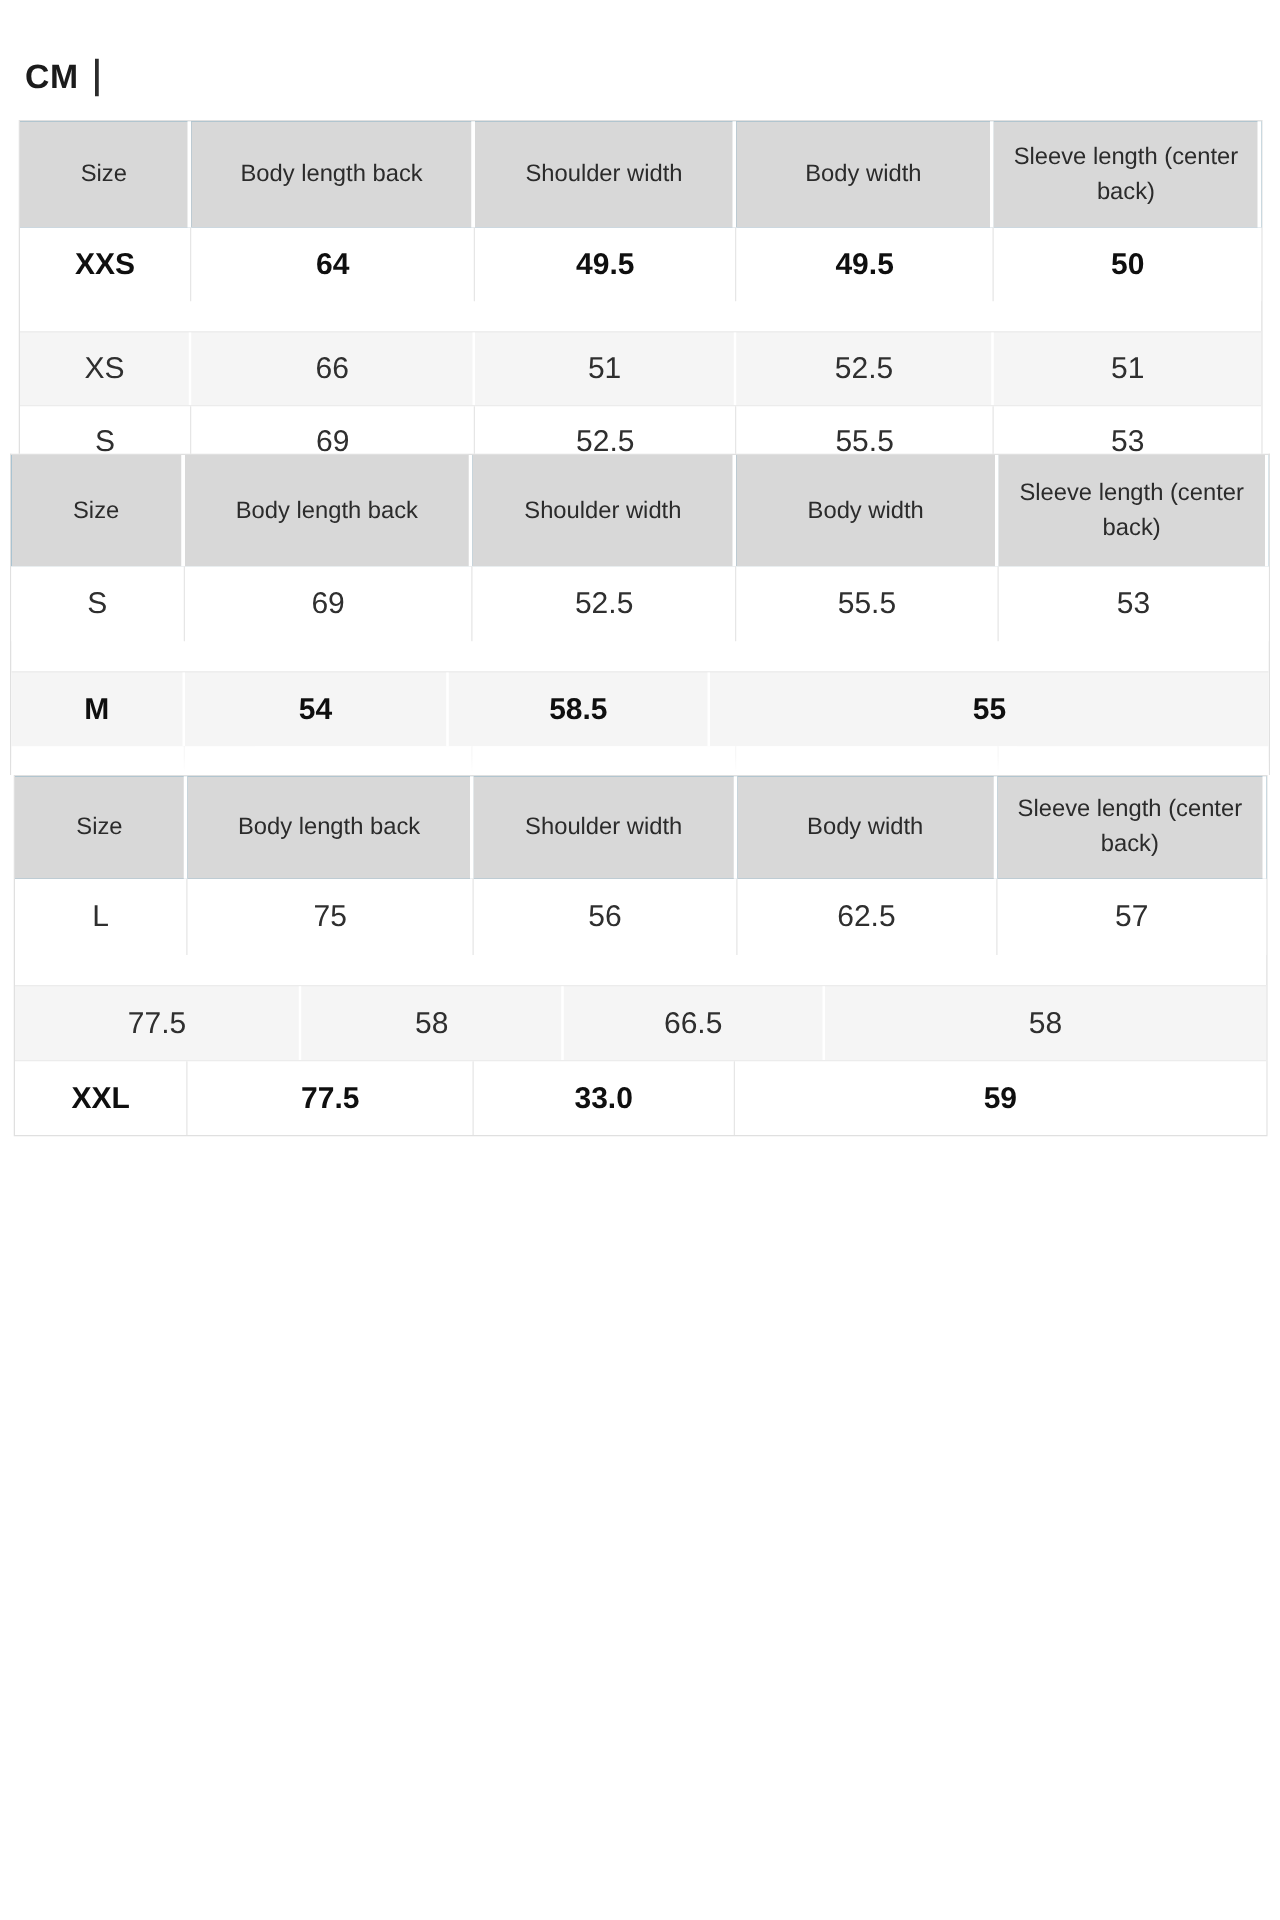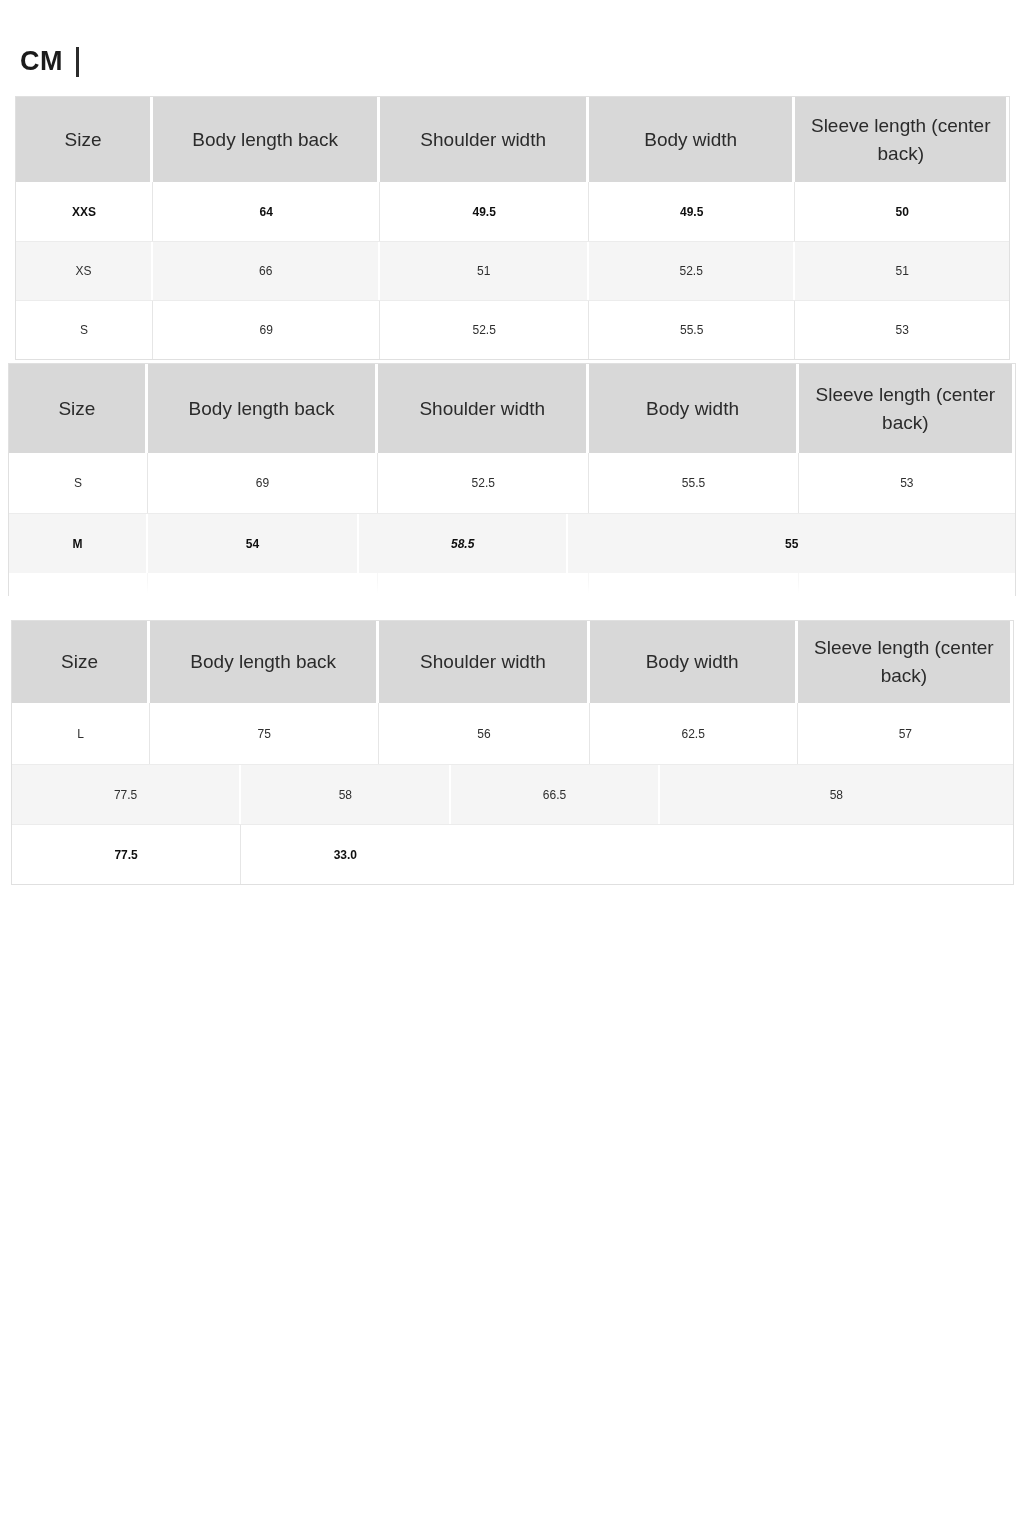--- a/index.html
+++ b/index.html
@@ -35,24 +35,24 @@
     background:#d8d8d8;
     display:flex; align-items:center; justify-content:center;
     text-align:center;
     font-size:19px; line-height:1.45; color:#2b2b2b;
     border-right:3px solid #ffffff;
     padding:0 10px;
   }
 
   .data-row { display:flex; border-top:1px solid #ececec; background:#fff; }
   .header-row + .data-row { border-top:none; }
-  .data-row.stripe { background:#f5f5f5; }
+  .data-row.stripe { background:#f5f5f5;margin-top:24px; }
   .data-cell {
     display:flex; align-items:center; justify-content:center;
-    font-size:12px; color:#2f2f2f;
+    font-size:24px; color:#2f2f2f;
     border-right:1px solid #e6e6e6;
     overflow:hidden;
   }
   .data-row.stripe .data-cell { border-right:2px solid #ffffff; }
   .data-cell:last-child { border-right:none !important; }
   .data-row.bold .data-cell { font-weight:700; color:#0f0f0f; }
 
   .data-row.partial-row { opacity:.3; border-top:none; }
   .data-row.partial-row .data-cell { display:block; text-align:center; line-height:60px; }
 </style>
@@ -105,21 +105,21 @@
     <div class="data-row" style="height: 60px;">
       <div class="data-cell" style="flex: 0 0 13.8%;">S</div>
       <div class="data-cell" style="flex: 0 0 22.9%;">69</div>
       <div class="data-cell" style="flex: 0 0 21%;">52.5</div>
       <div class="data-cell" style="flex: 0 0 20.8%;">55.5</div>
       <div class="data-cell" style="flex: 1 1 auto;">53</div>
     </div>
     <div class="data-row stripe bold" style="height: 60px;">
       <div class="data-cell" style="flex: 0 0 13.8%;">M</div>
       <div class="data-cell" style="flex: 0 0 21%;">54</div>
-      <div class="data-cell" style="flex: 0 0 20.8%; font-style: italic;">58.5</div>
+      <div class="data-cell" style="flex: 0 0 20.8%;">58.5</div>
       <div class="data-cell" style="flex: 1 1 auto;">55</div>
     </div>
     <div class="data-row partial-row" style="height: 23px;">
       <div class="data-cell" style="flex: 0 0 13.8%;">L</div>
       <div class="data-cell" style="flex: 0 0 22.9%;">75</div>
       <div class="data-cell" style="flex: 0 0 21%;">56</div>
       <div class="data-cell" style="flex: 0 0 20.8%;">62.5</div>
       <div class="data-cell" style="flex: 1 1 auto;">57</div>
     </div>
   </div>
@@ -138,16 +138,18 @@
       <div class="data-cell" style="flex: 0 0 20.8%;">62.5</div>
       <div class="data-cell" style="flex: 1 1 auto;">57</div>
     </div>
     <div class="data-row stripe" style="height: 60px;">
       <div class="data-cell" style="flex: 0 0 22.9%;">77.5</div>
       <div class="data-cell" style="flex: 0 0 21%;">58</div>
       <div class="data-cell" style="flex: 0 0 20.8%;">66.5</div>
       <div class="data-cell" style="flex: 1 1 auto;">58</div>
     </div>
     <div class="data-row bold" style="height: 60px;">
+      <div class="data-cell" style="flex: 0 0 13.8%;">XXL</div>
       <div class="data-cell" style="flex: 0 0 22.9%;">77.5</div>
       <div class="data-cell" style="flex: 0 0 20.8%;">33.0</div>
+      <div class="data-cell" style="flex: 1 1 auto;">59</div>
     </div>
   </div>
 
 </body></html>

